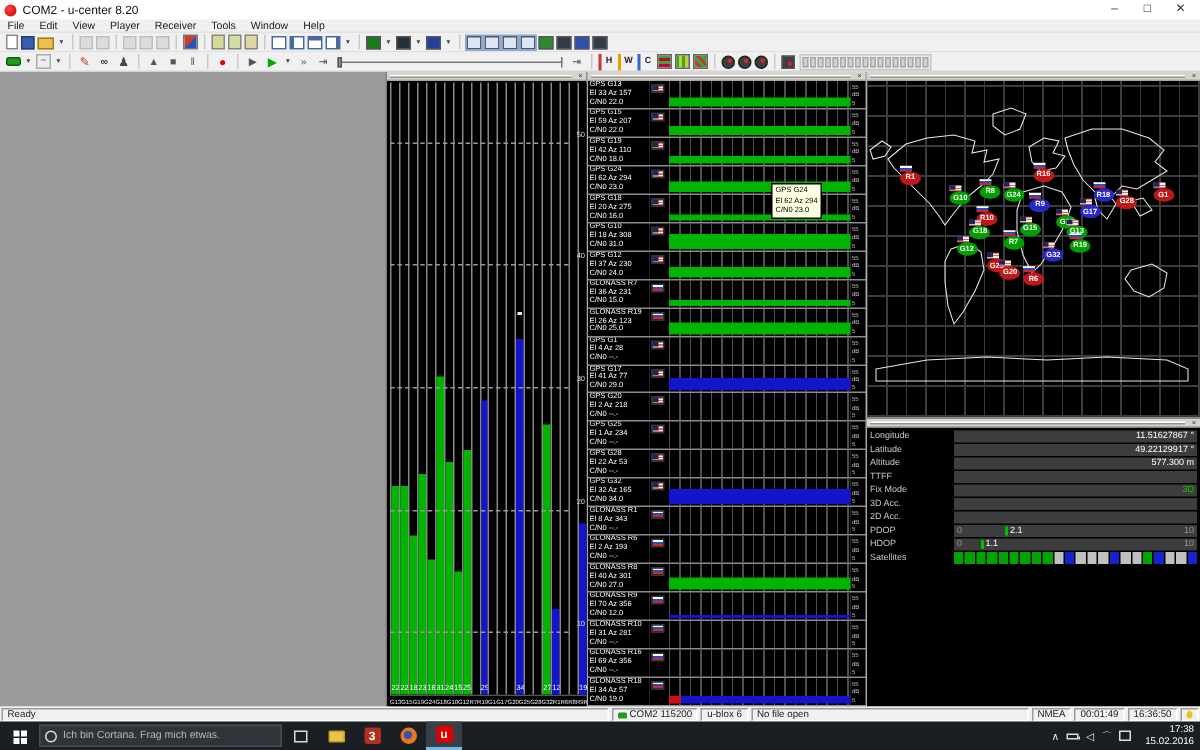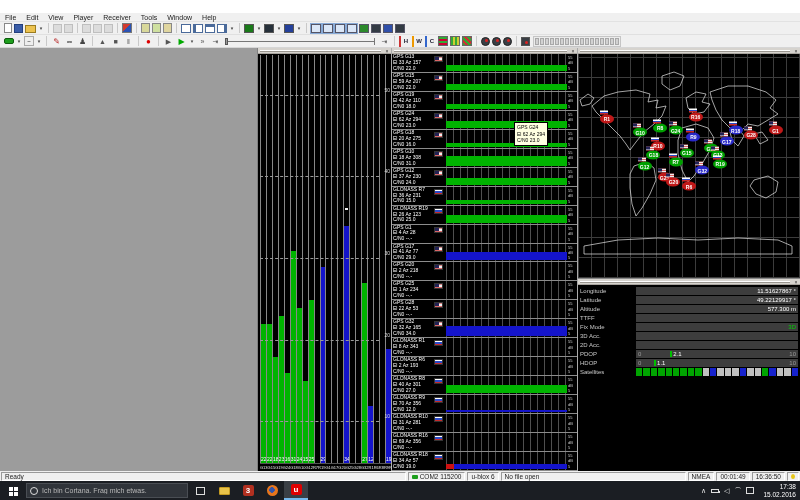--- a/index.html
+++ b/index.html
@@ -158,20 +158,29 @@
   .battery-ic { width:8px; height:4px; border:1px solid #ddd; position:relative; }
   .battery-ic::after { content:""; position:absolute; right:-2px; top:1px; width:1px; height:2px; background:#ddd; }
   .chat-ic { width:8px; height:7px; border:1px solid #ddd; }
   .clock { text-align:right; font-size:6.5px; color:#fff; line-height:8px; padding-left:4px; }
 </style>
 </head>
 <body>
 
 <div class="screen">
 
+  <div class="titlebar">
+    <span class="app-logo"></span>
+    <span class="title-text">COM2 - u-center 8.20</span>
+    <span class="win-controls">
+      <span class="win-btn">–</span>
+      <span class="win-btn">□</span>
+      <span class="win-btn">✕</span>
+    </span>
+  </div>
 
   <div class="menubar" id="menubar">
       <span class="menu-item">File</span>
       <span class="menu-item">Edit</span>
       <span class="menu-item">View</span>
       <span class="menu-item">Player</span>
       <span class="menu-item">Receiver</span>
       <span class="menu-item">Tools</span>
       <span class="menu-item">Window</span>
       <span class="menu-item">Help</span>

